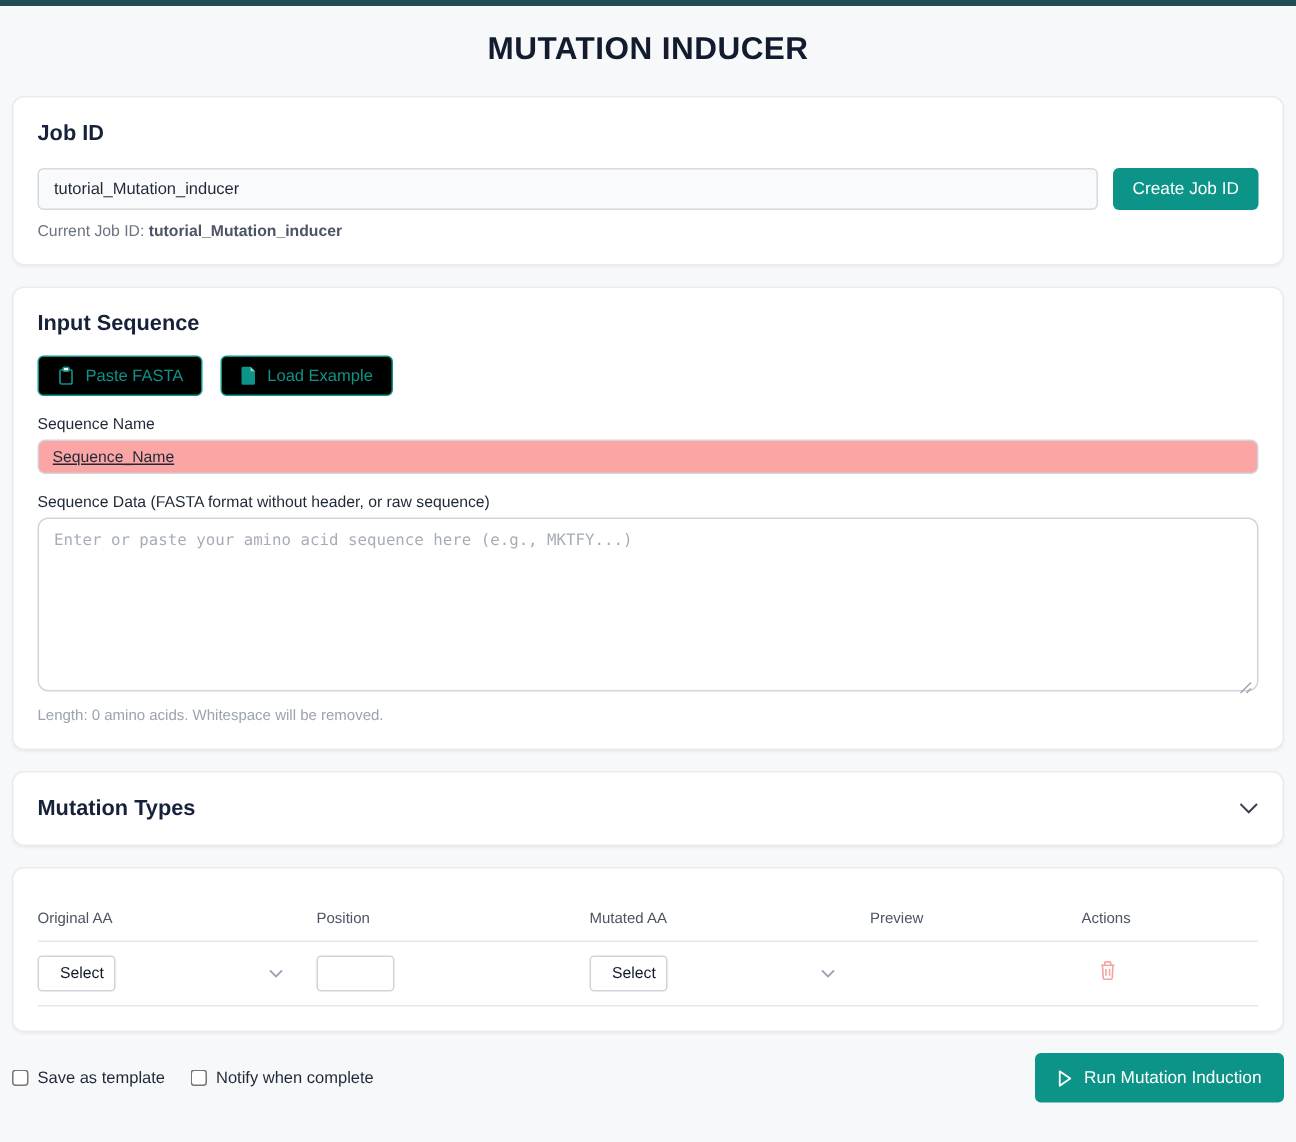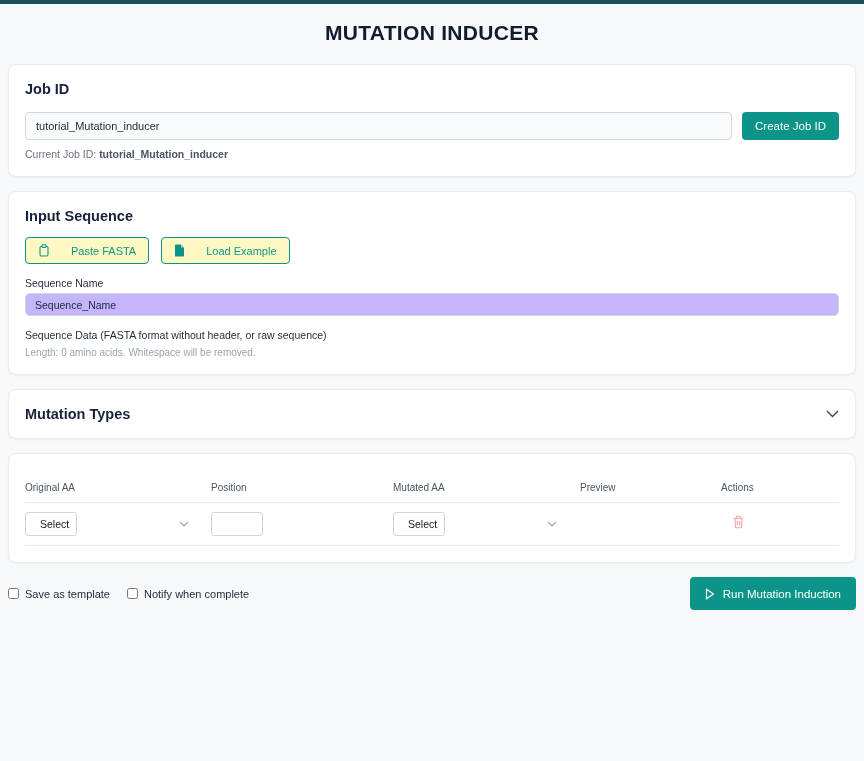--- a/index.html
+++ b/index.html
@@ -66,49 +66,50 @@
   .job-note {
     margin-top: 8px;
     font-size: 10.5px;
     color: #6b7280;
   }
   .job-note b { color: #4b5563; }
 
   
   .seq-buttons { display: flex; gap: 12px; margin-top: 13px; }
   .btn-outline {
-    background: #fef9c3;
+    background: #000000;
     border: 1px solid #0d9488;
     color: #0d9488;
     border-radius: 4px;
     height: 27px;
     padding: 0 12px;
     font-size: 11px;
     font-family: "Liberation Sans", sans-serif;
     display: inline-flex;
     align-items: center;
-    gap: 21px;
+    gap: 7px;
     cursor: pointer;
   }
   .field-label {
     display: block;
     font-size: 10.5px;
     color: #1f2937;
     margin: 13px 0 4px 0;
   }
   .text-input {
     width: 100%;
     height: 23px;
-    background: #c4b5fd;
+    background: #fca5a5;
     border: 1px solid #d1d5db;
     border-radius: 5px;
     padding: 0 9px;
     font-size: 10.5px;
     color: #1f2937;
     font-family: "Liberation Sans", sans-serif;
+    text-decoration: underline;
   }
   .textarea-wrap { position: relative; }
   textarea.seq-data {
     width: 100%;
     height: 116px;
     border: 1px solid #d1d5db;
     border-radius: 7px;
     padding: 8px 10px;
     font-family: "DejaVu Sans Mono", monospace;
     font-size: 10.5px;
@@ -275,20 +276,29 @@
         </svg>
       </span>
       <span>Load Example</span>
     </button>
   </div>
 
   <label class="field-label">Sequence Name</label>
   <input class="text-input" type="text" value="Sequence_Name" style="">
 
   <label class="field-label">Sequence Data (FASTA format without header, or raw sequence)</label>
+  <div class="textarea-wrap">
+    <textarea class="seq-data" placeholder="Enter or paste your amino acid sequence here (e.g., MKTFY...)" style=""></textarea>
+    <span class="resize-grip">
+      <svg width="9" height="9" viewBox="0 0 9 9" stroke="#9ca3af" stroke-width="1">
+        <line x1="1" y1="8" x2="8" y2="1"></line>
+        <line x1="5" y1="8" x2="8" y2="5"></line>
+      </svg>
+    </span>
+  </div>
   <div class="length-note">Length: 0 amino acids. Whitespace will be removed.</div>
 </section>
 
 <section class="card collapse-card">
   <h2>Mutation Types</h2>
   <span class="icon">
     <svg width="13" height="8" viewBox="0 0 13 8" fill="none" stroke="#374151" stroke-width="1.3">
       <polyline points="1,1 6.5,6.5 12,1"></polyline>
     </svg>
   </span>

